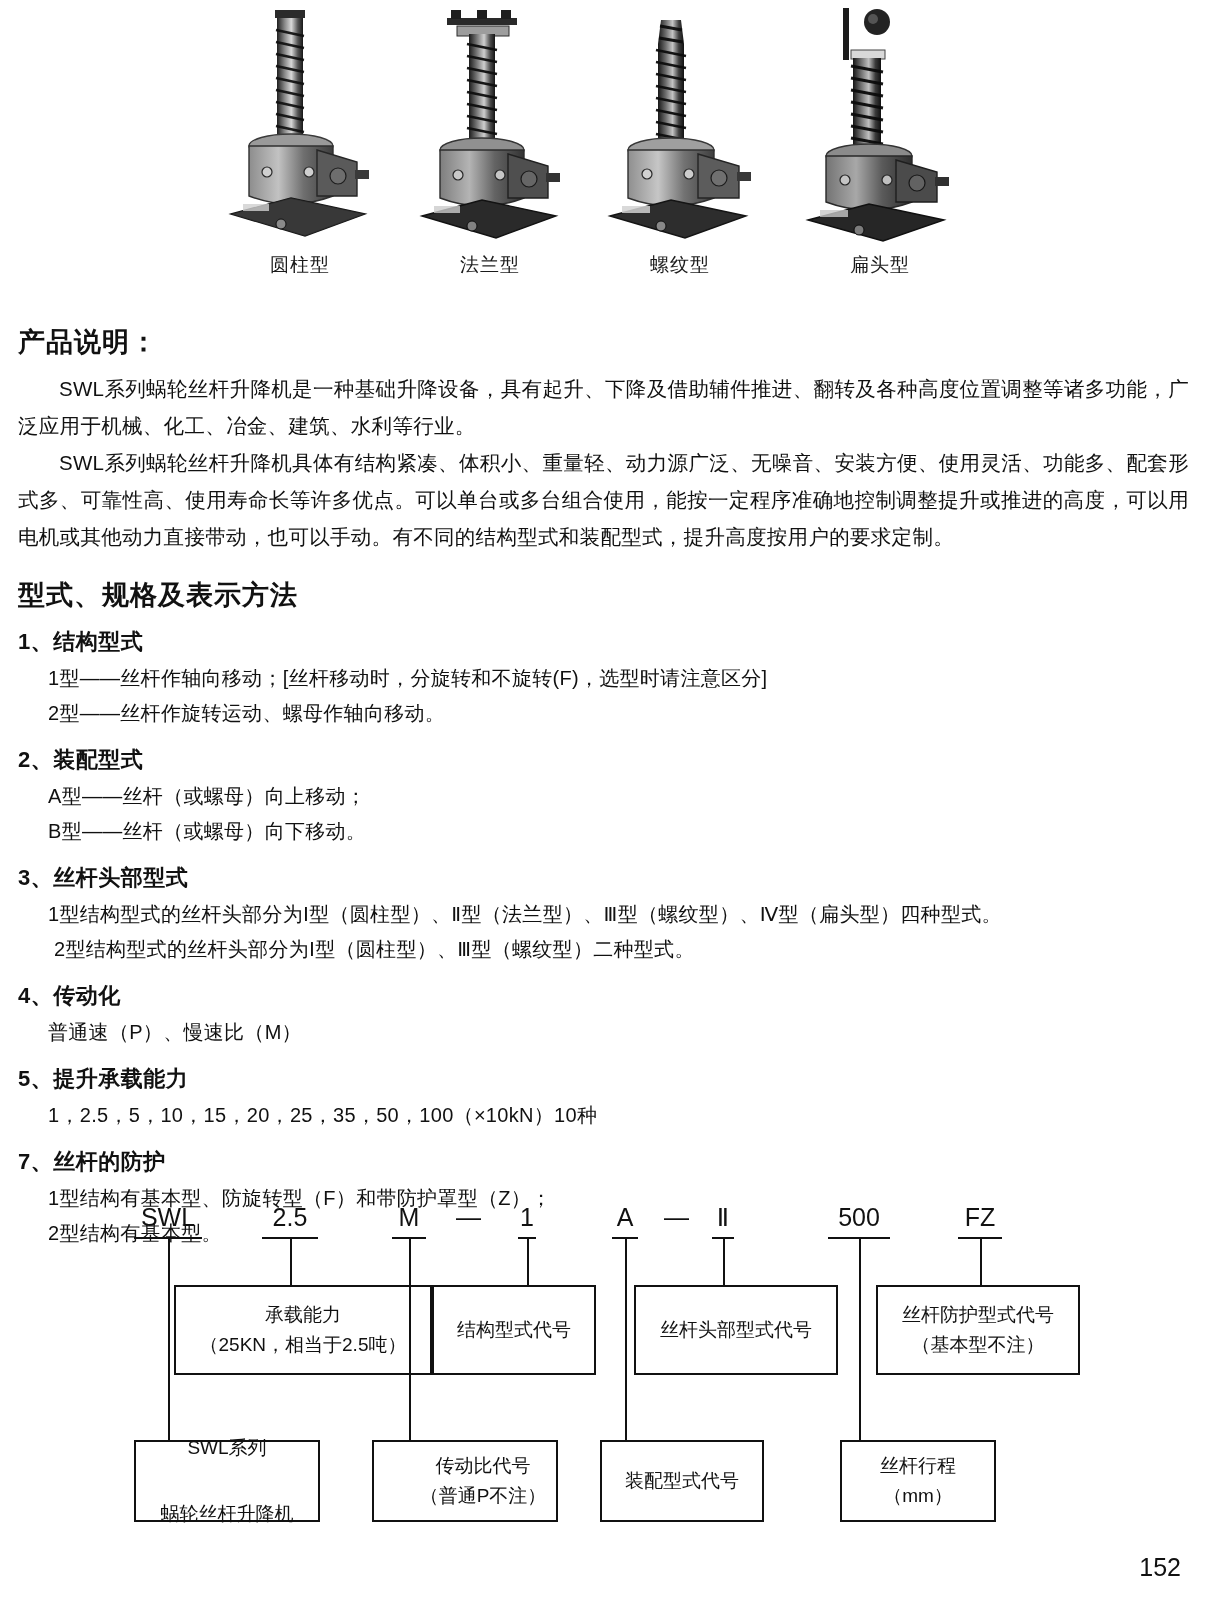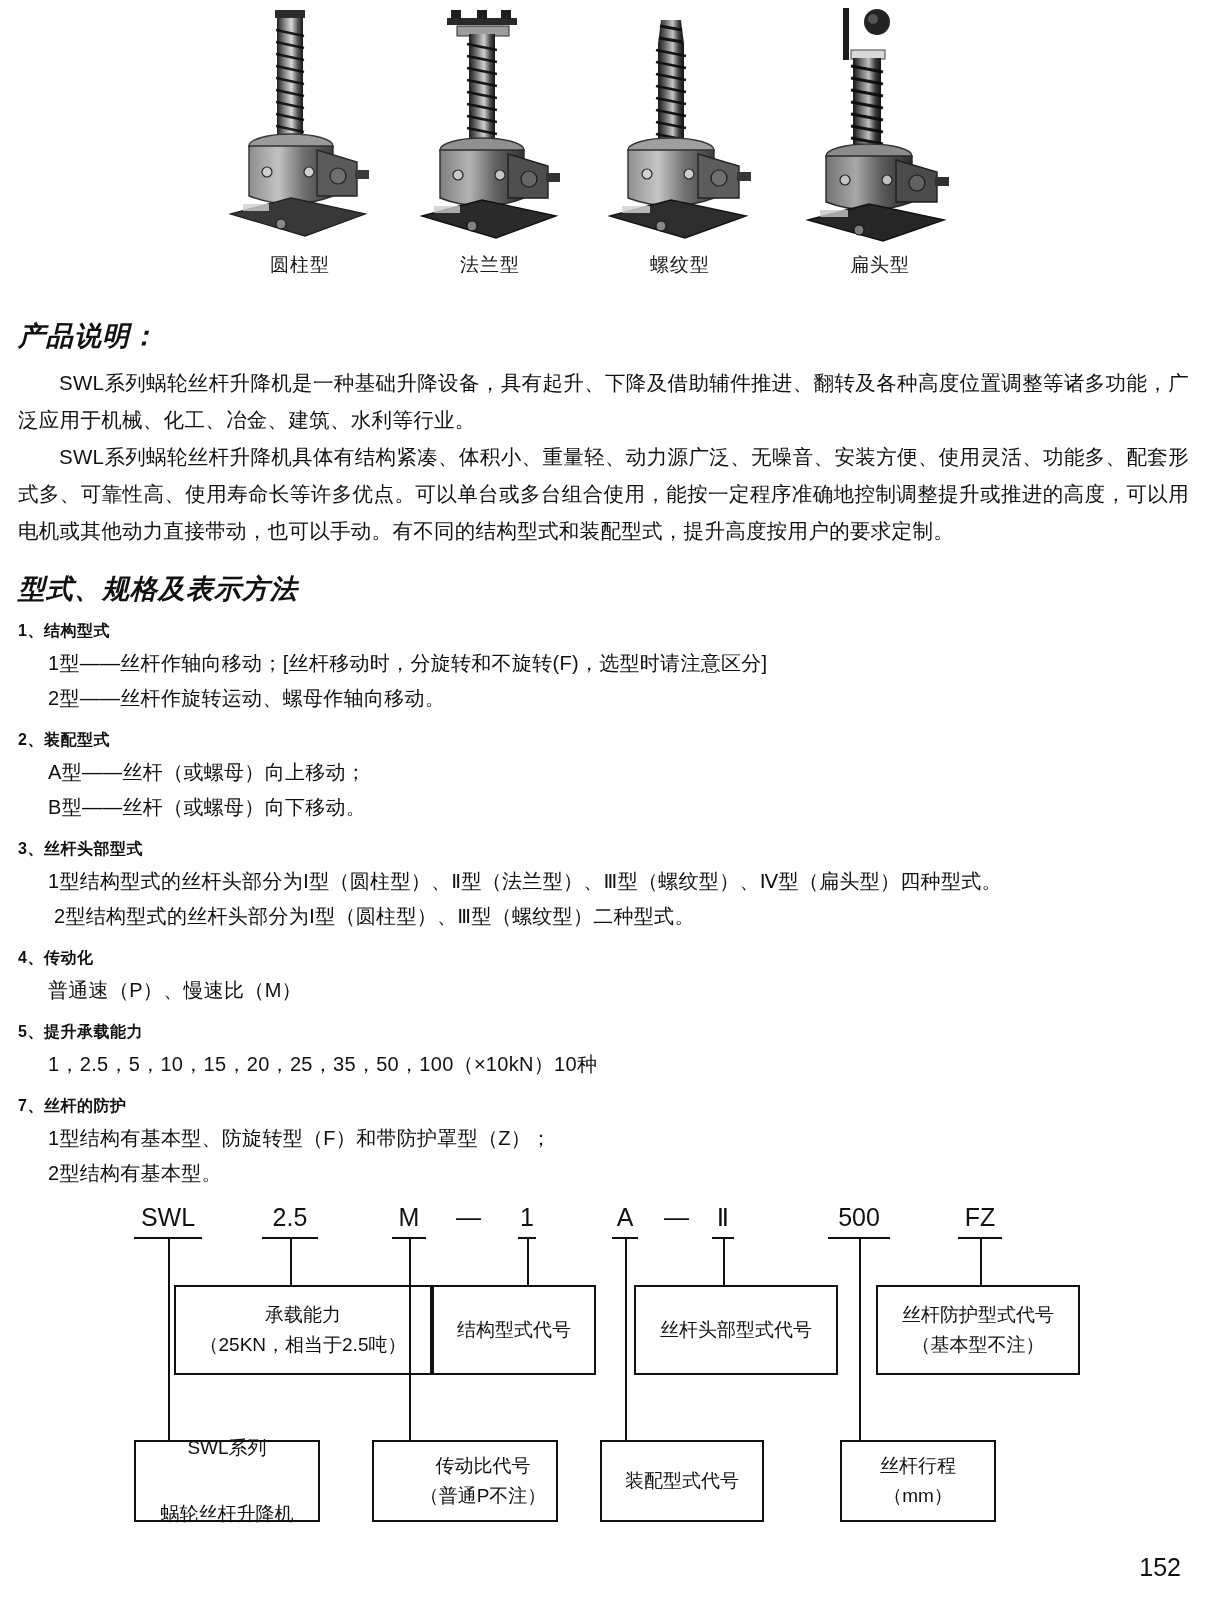--- a/index.html
+++ b/index.html
@@ -51,37 +51,36 @@
     position: absolute;
     top: 300px;
     left: 0;
     width: 1207px;
     padding: 0 18px;
   }
 
   h2.section-title {
     font-size: 27px;
     font-weight: bold;
-    margin: 18px 0 10px 0;
+    margin: 24px 0 10px 0;
     letter-spacing: 1px;
-    font-style: italic;
   }
   h2.section-title.t2 { margin-top: 22px; }
 
   p.para {
     font-size: 20.5px;
     line-height: 37px;
     margin: 0;
     text-align: justify;
     text-indent: 2em;
     letter-spacing: 0.3px;
   }
 
   h3.num-head {
-    font-size: 16px;
+    font-size: 22px;
     font-weight: bold;
     margin: 14px 0 4px 0;
     letter-spacing: 0.5px;
   }
   p.sub {
     font-size: 20px;
     line-height: 35px;
     margin: 0 0 0 30px;
     letter-spacing: 0.3px;
   }

